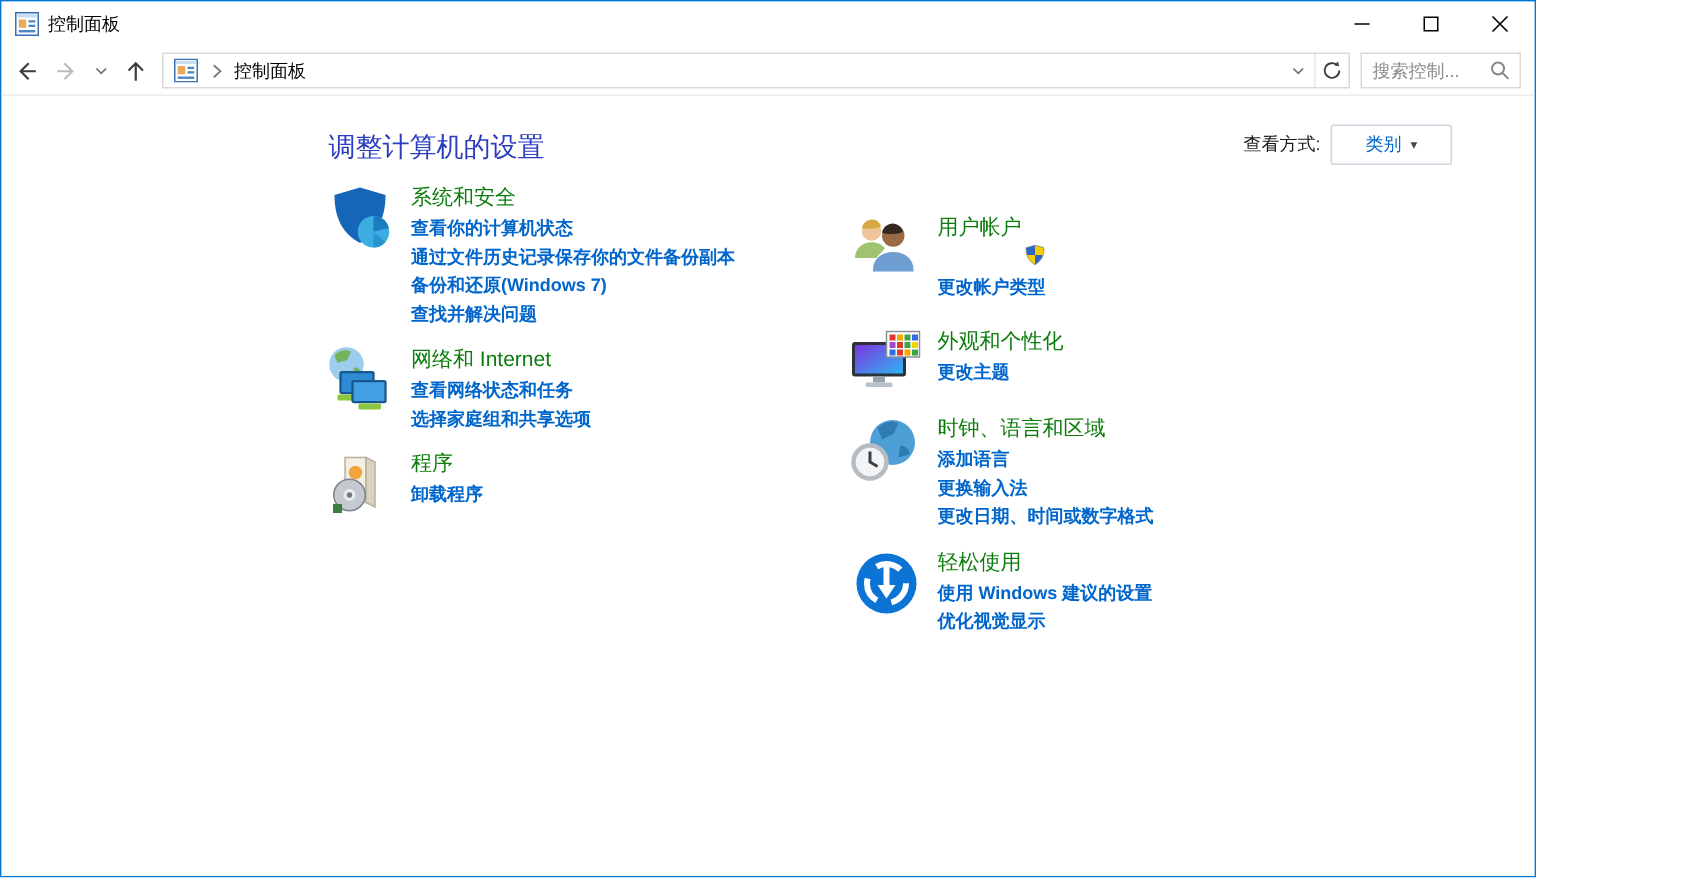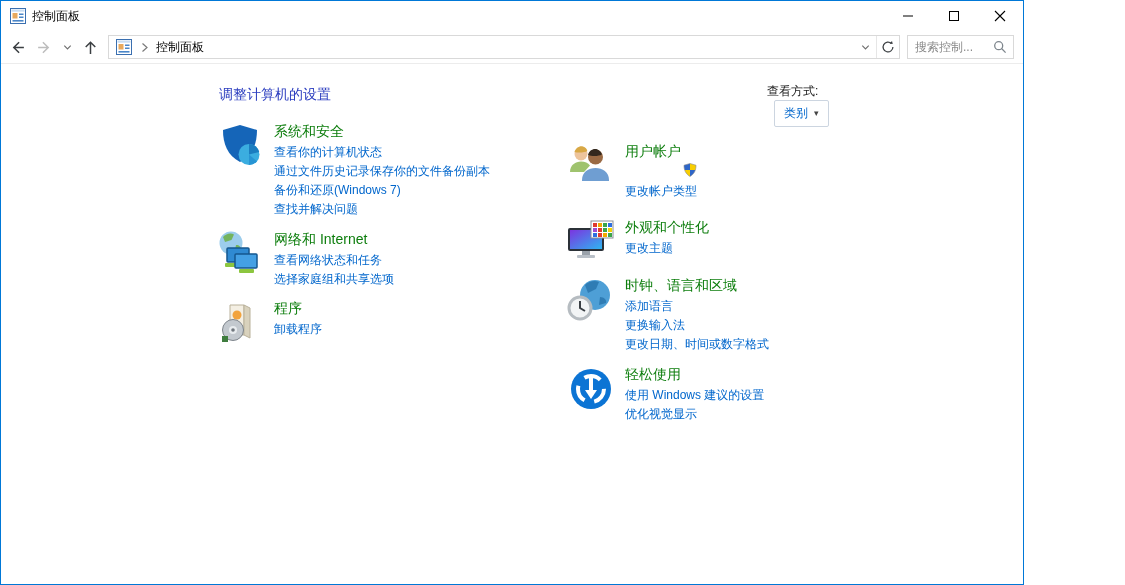--- a/index.html
+++ b/index.html
@@ -19,32 +19,32 @@
   .crumb-chevron{margin:0 7px;display:flex;}
   .crumb-text{font-size:12px;color:#000;}
   .ab-spacer{flex:1;}
   .abtn{width:22px;height:100%;display:flex;align-items:center;justify-content:center;}
   .ab-divider{width:1px;height:22px;background:#e6e6e6;}
   .searchbox{width:107px;height:24px;box-sizing:border-box;border:1px solid #d9d9d9;margin:0 9px 0 7px;display:flex;align-items:center;background:#fff;}
   .search-ph{flex:1;font-size:12px;color:#8a8a8a;padding-left:7px;white-space:nowrap;overflow:hidden;}
   .search-icon{margin-right:6px;display:flex;}
   
   .content{position:relative;height:520px;background:#fff;}
-  .page-title{position:absolute;left:218px;top:22px;font-size:14px;color:#2b3dbf;}
-  .view-by{position:absolute;left:766px;top:19px;display:flex;align-items:flex-start;font-size:12px;color:#1a1a1a;flex-direction:column;}
-  .view-dd{margin-left:7px;border:1px solid #ccd5e0;border-radius:2px;padding:4px 9px;color:#0066cc;display:flex;align-items:center;gap:6px;cursor:pointer;}
+  .page-title{position:absolute;left:218px;top:22px;font-size:18px;color:#2b3dbf;}
+  .view-by{position:absolute;left:828px;top:19px;display:flex;align-items:center;font-size:12px;color:#1a1a1a;}
+  .view-dd{margin-left:7px;border:1px solid #ccd5e0;border-radius:2px;padding:4px 22px;color:#0066cc;display:flex;align-items:center;gap:6px;cursor:pointer;}
   .caret{font-size:9px;color:#444;line-height:1;}
   .col{position:absolute;width:345px;}
   .col-left{left:215px;top:58px;}
   .col-right{left:566px;top:78px;}
   .cat{display:flex;align-items:flex-start;}
   .cat-icon{width:48px;height:48px;flex:none;margin-right:10px;cursor:pointer;}
   .cat-icon svg{display:block;}
   .cat-title{display:block;font-size:14px;line-height:19px;color:#0c7d0c;text-decoration:none;cursor:pointer;}
-  .cat-links{margin-top:2px;}
+  .cat-links{margin-top:2px;font-weight:bold;}
   .cat-link{display:block;font-size:12px;line-height:19px;color:#0066cc;text-decoration:none;cursor:pointer;}
   .shield-link{display:flex;align-items:flex-end;gap:5px;flex-direction:column;}
   .shield-link svg{flex:none;}
 </style>
 </head>
 <body>
 
 <div class="window">
 
   <div class="titlebar">

